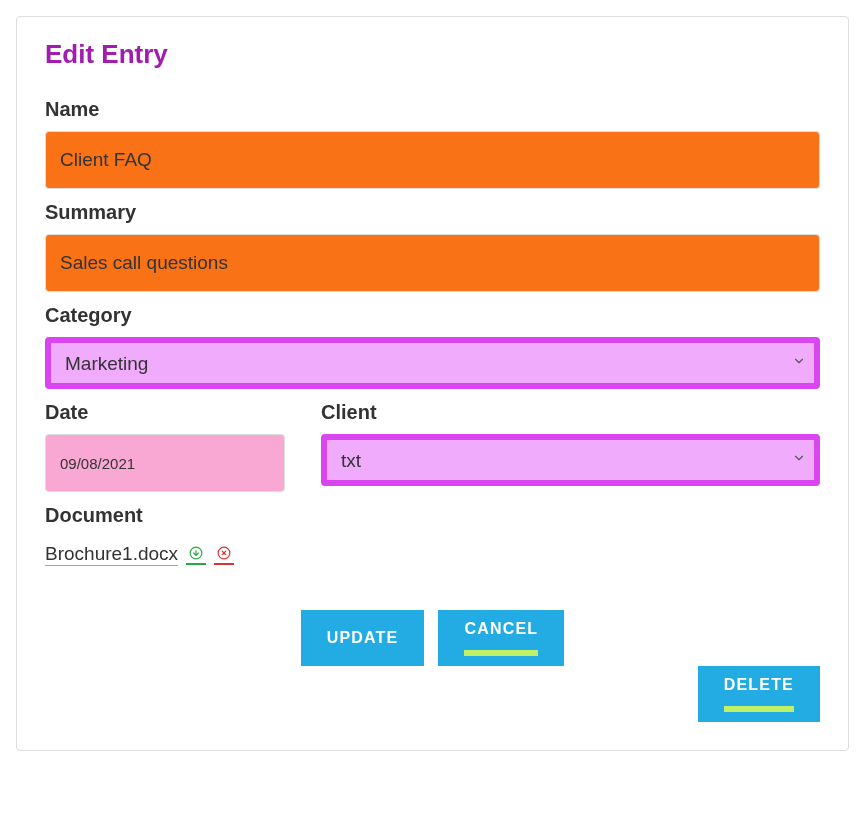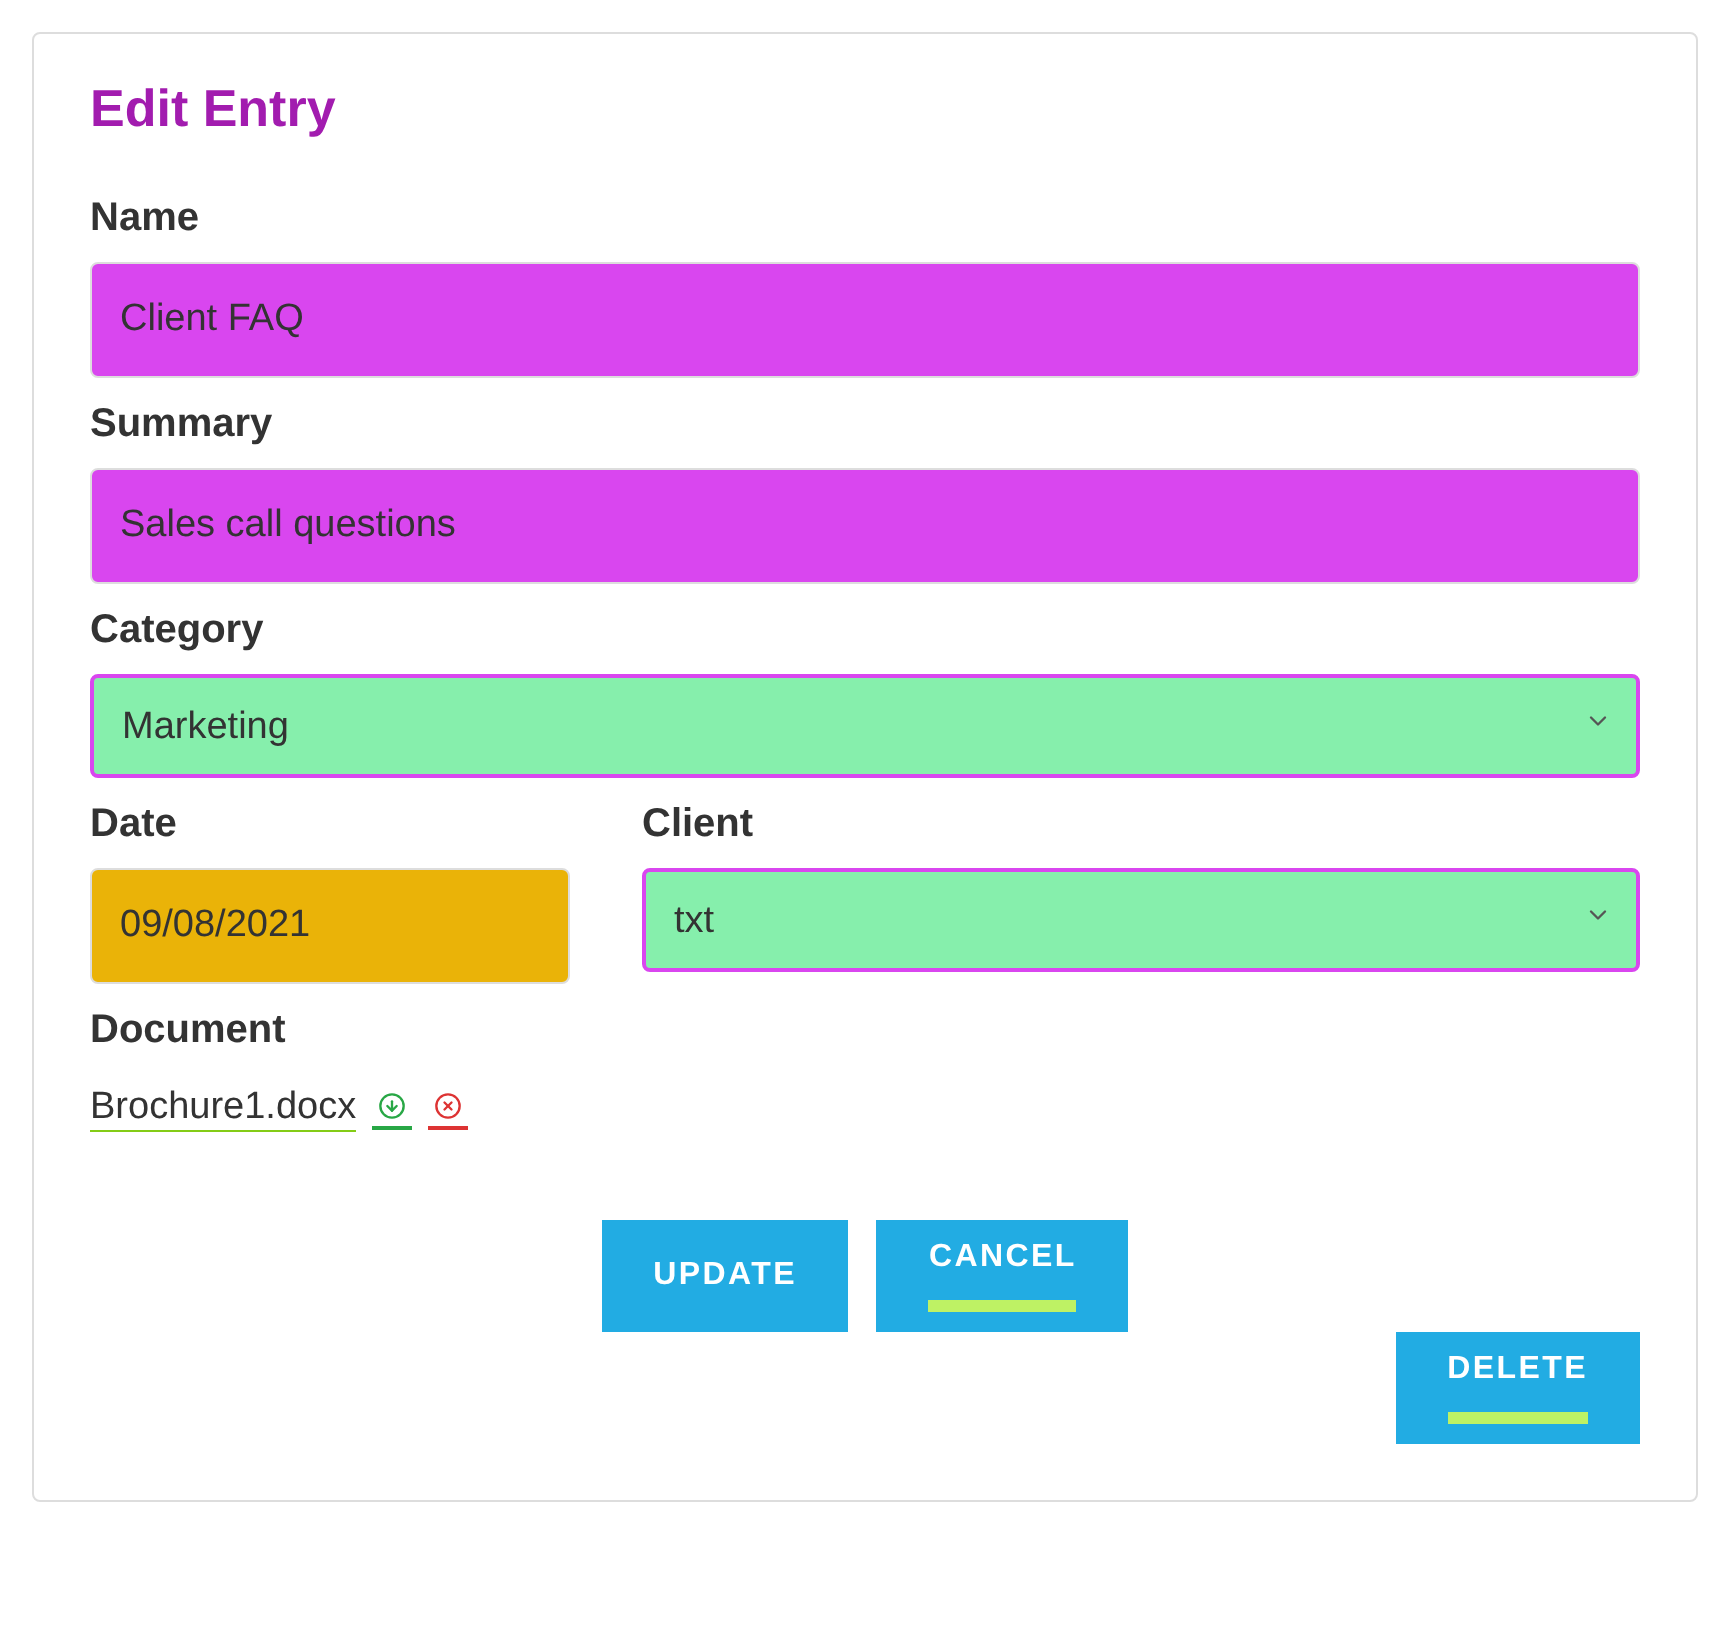--- a/index.html
+++ b/index.html
@@ -30,61 +30,61 @@
       display: block;
     }
     .text-input {
       width: 100%;
       height: 58px;
       border: 1px solid #ddd;
       border-radius: 4px;
       padding: 0 14px;
       font-size: 19px;
       color: #333;
-      background: #d946ef;
+      background: #f97316;
       font-family: inherit;
     }
     .select-wrap {
       position: relative;
       width: 100%;
     }
     .select-input {
       width: 100%;
       height: 52px;
-      border: 2px solid #d946ef;
+      border: 6px solid #d946ef;
       border-radius: 4px;
       padding: 0 40px 0 14px;
       font-size: 19px;
       color: #333;
       appearance: none;
       -webkit-appearance: none;
-      background: #86efac;
+      background: #f0abfc;
       cursor: pointer;
       font-family: inherit;
     }
     .chevron {
       position: absolute;
       right: 14px;
       top: 50%;
       transform: translateY(-50%);
       pointer-events: none;
       color: #555;
     }
     .row { display: flex; gap: 36px; }
     .col { flex: 1; min-width: 0; }
     .col-date { flex: 0 0 auto; }
     .date-input {
       width: 240px;
       height: 58px;
       border: 1px solid #ddd;
       border-radius: 4px;
       padding: 0 14px;
-      font-size: 19px;
-      color: #333;
-      background: #eab308;
+      font-size: 15px;
+      color: #333;
+      background: #f9a8d4;
       font-family: inherit;
     }
     .doc-row {
       display: inline-flex;
       align-items: center;
       gap: 8px;
       margin-top: 6px;
     }
     .doc-link {
       font-size: 19px;

